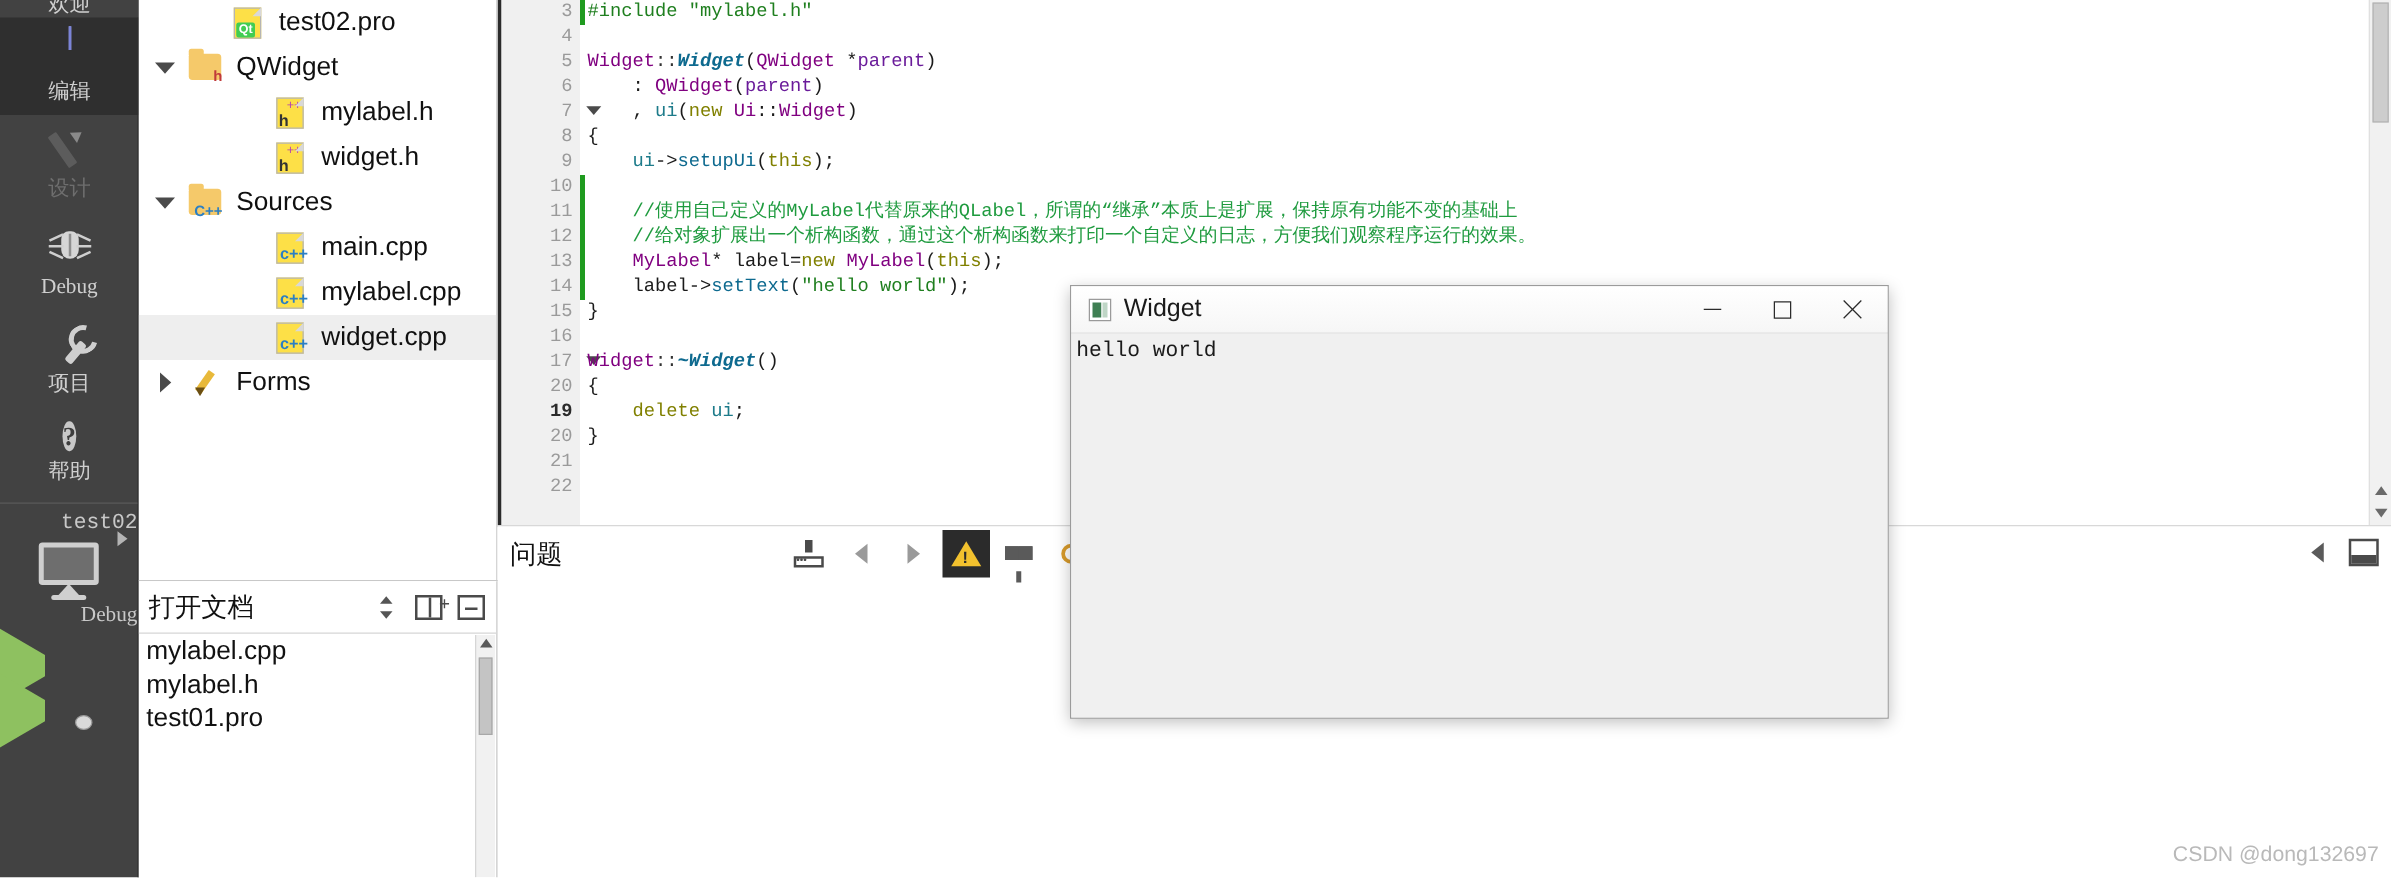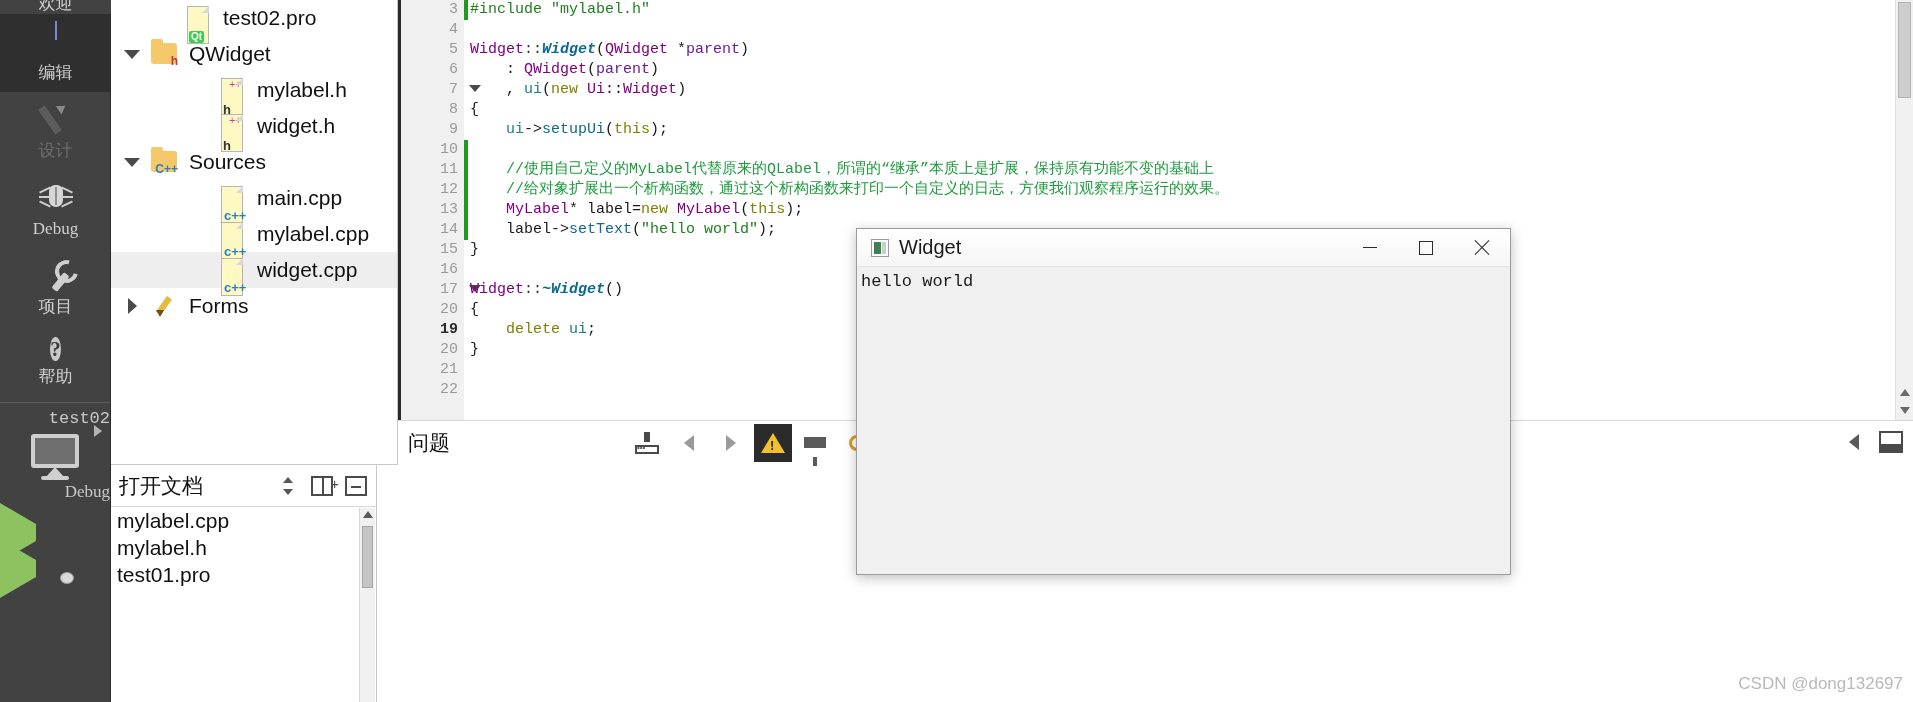--- a/index.html
+++ b/index.html
@@ -254,22 +254,22 @@
   }
   .ico-folder .tag{
     position:absolute; right:-1px; bottom:-4px;
     font-size: 12px; font-weight: bold; color:#c03a3a;
     font-family:"Liberation Sans", sans-serif;
   }
   .ico-folder .tag.cpp { color:#2b7fc4; }
 
   .ico-file {
     position:absolute; left: 4px; top: 2px;
-    width: 22px; height: 38px;
-    background: #fef9c3;
+    width: 22px; height: 25px;
+    background: #fde047;
     border: 1px solid #b5b5b5;
   }
   .ico-file::after{
     content:""; position:absolute; right:-1px; top:-1px;
     border-left: 7px solid transparent;
     border-bottom: 7px solid #d8d8d8;
   }
   .ico-file .badge{
     position:absolute; left:1px; bottom:0px;
     font-size: 10px; font-weight: bold;
@@ -293,21 +293,21 @@
   .ico-pencilmini::after{
     content:""; position:absolute; left:2px; top:15px;
     width:0;height:0;
     border-left:4px solid transparent; border-right:4px solid transparent;
     border-top: 7px solid #6b4f14;
   }
 
   
   #opendocs {
     position: absolute; left: 111px; top: 465px;
-    width: 266px; height: 237px;
+    width: 287px; height: 237px;
     background: #ffffff;
     border-right: 1px solid #c8c8c8;
     overflow: hidden;
   }
   #opendocs .od-header{
     display:flex; align-items:center;
     height: 42px;
     border-bottom: 1px solid #d6d6d6;
     background: #ffffff;
     padding-left: 8px;

